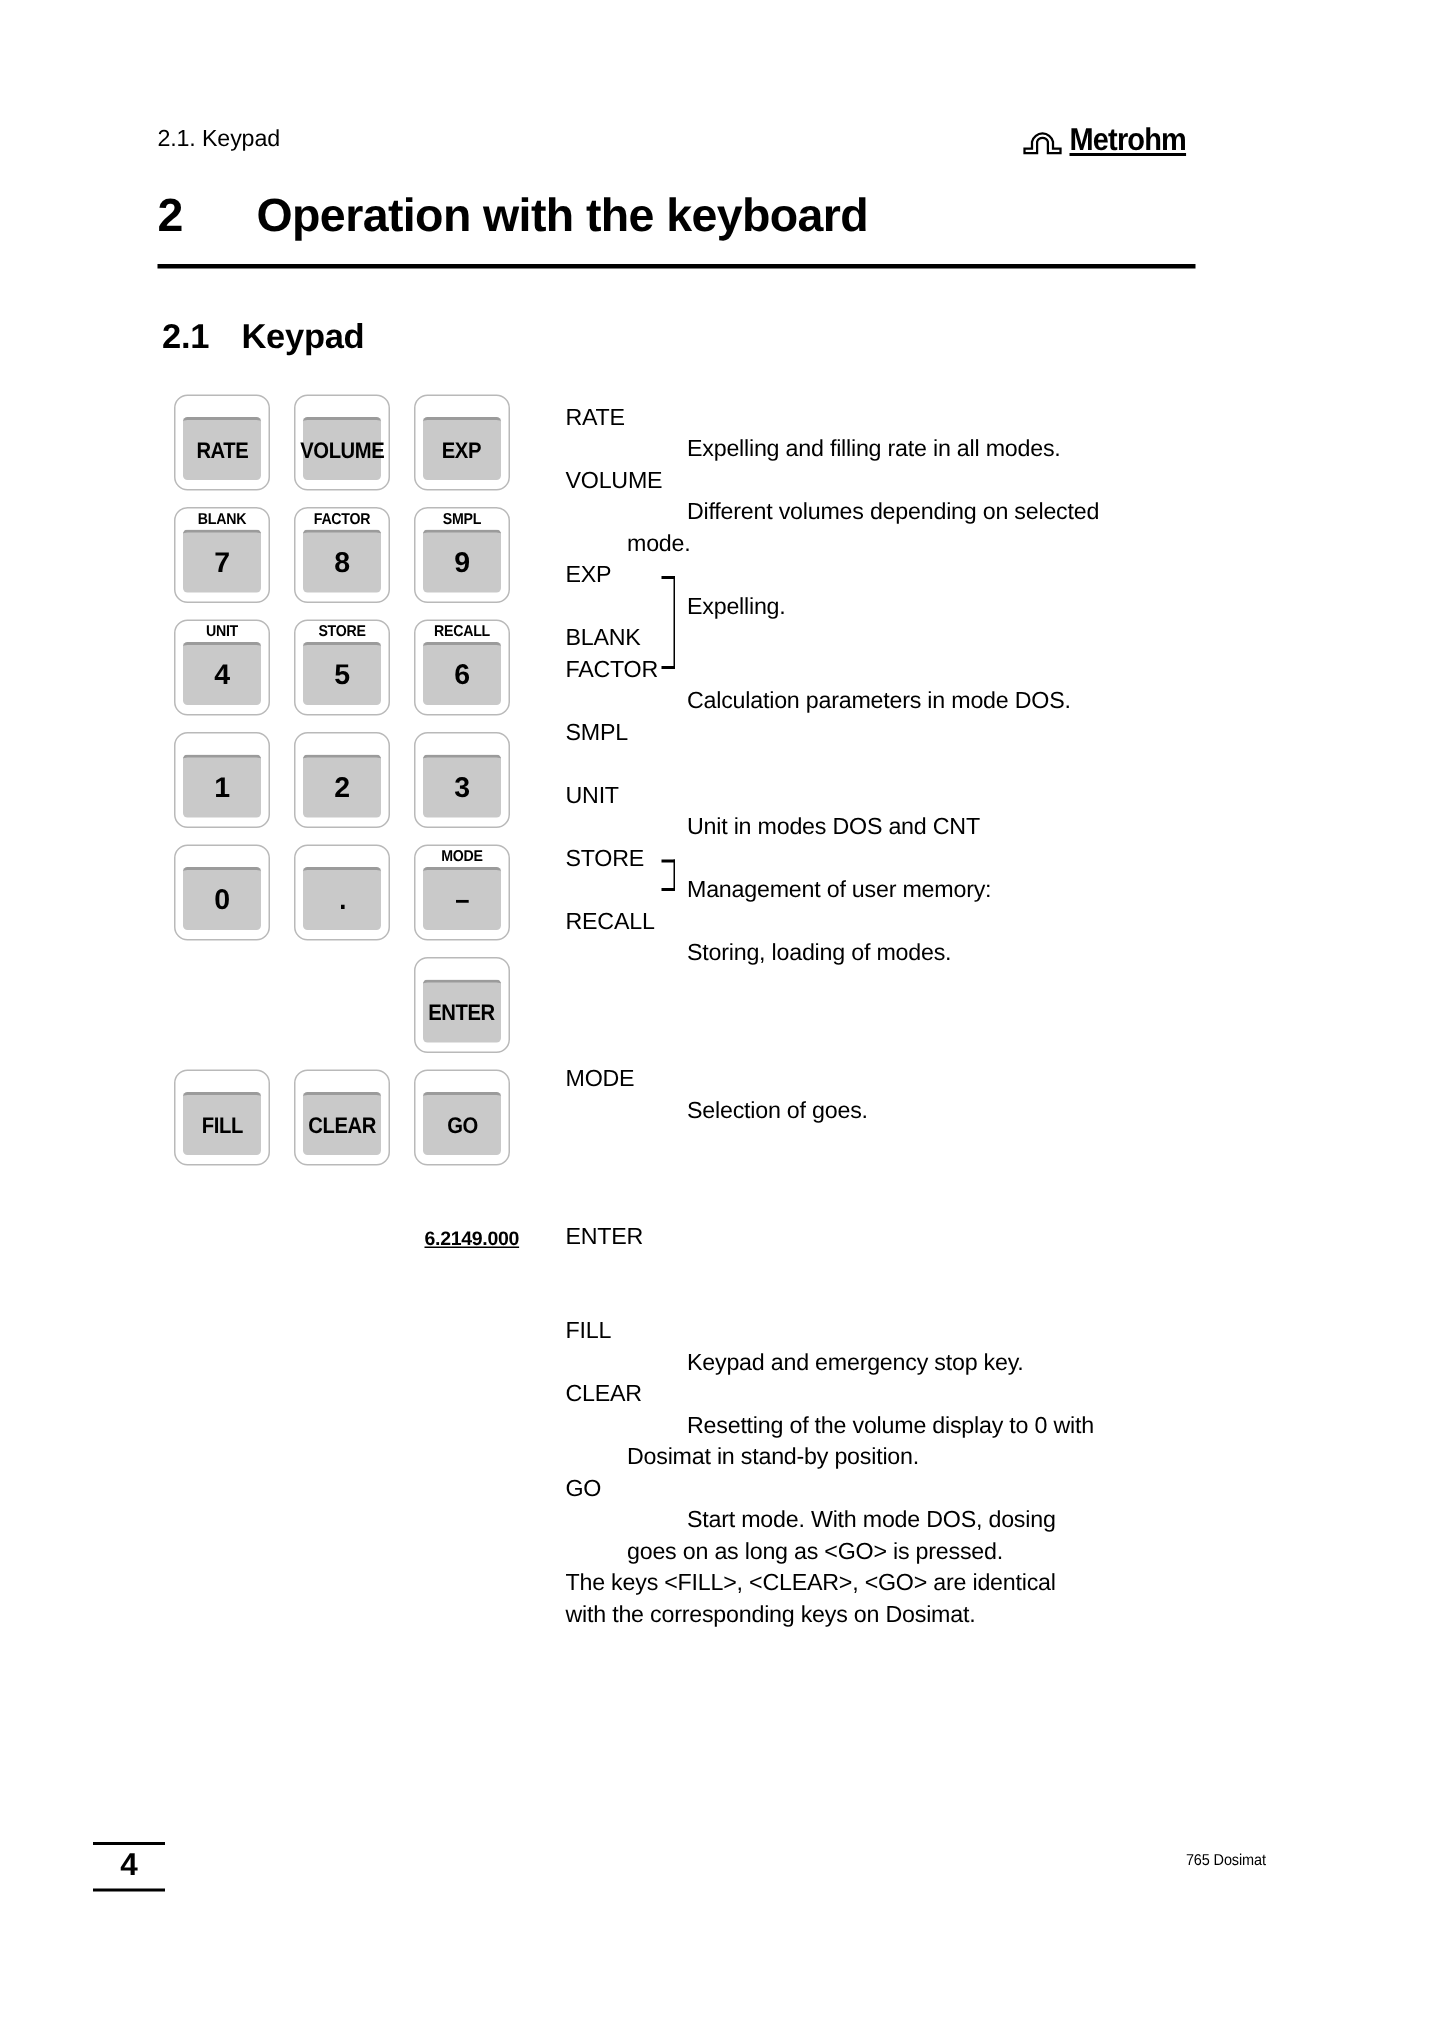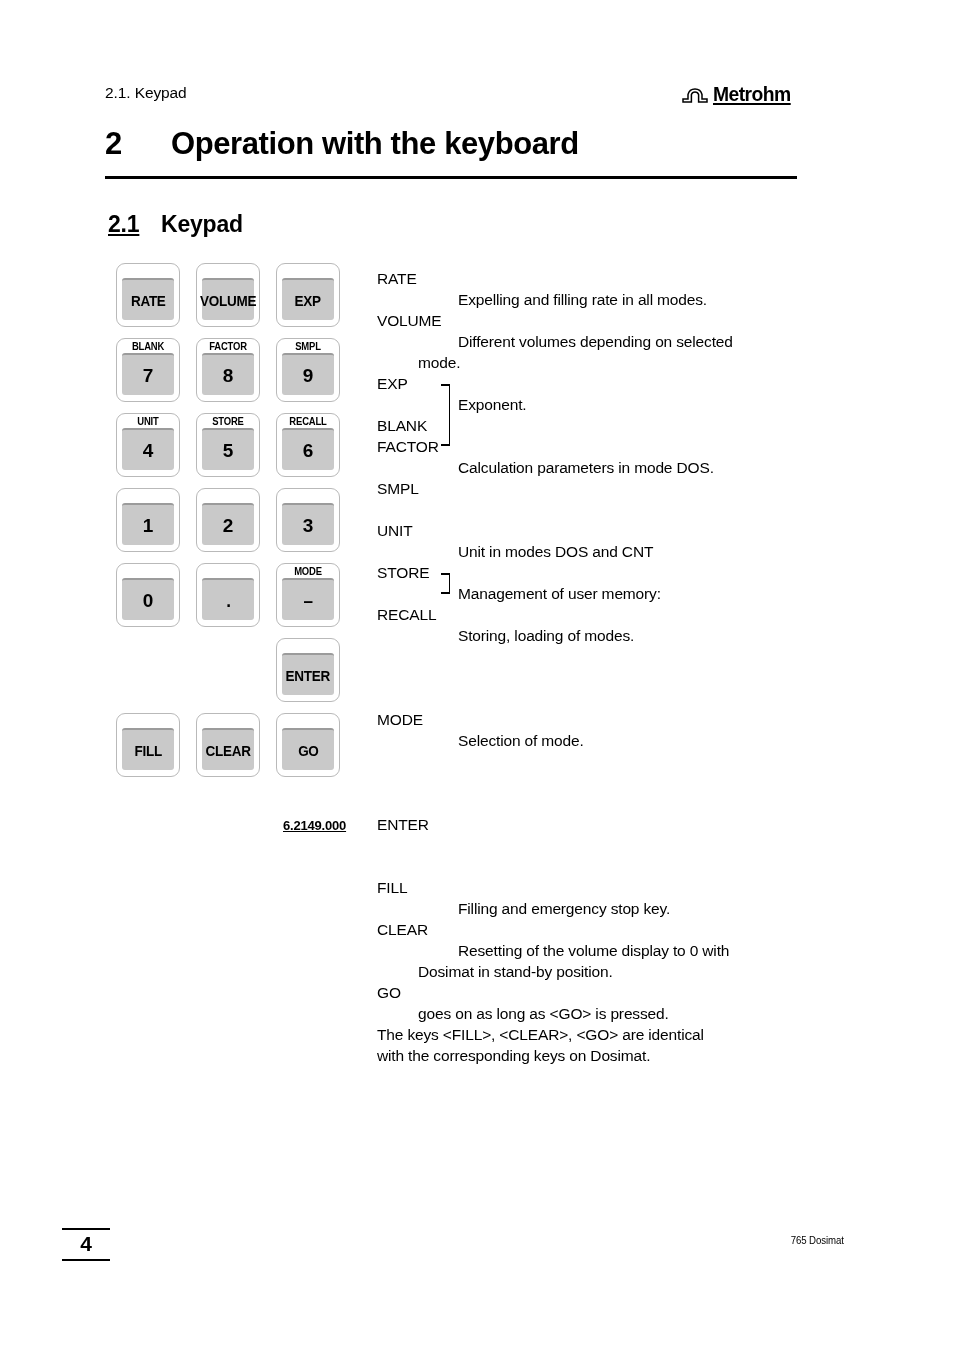--- a/index.html
+++ b/index.html
@@ -82,21 +82,21 @@
   #section-heading {
     position: absolute;
     left: 108px;
     top: 211px;
     font-size: 23px;
     font-weight: bold;
     letter-spacing: -0.2px;
     white-space: nowrap;
     display: flex;
   }
-  #section-number { width: 53px; text-decoration: underline; }
+  #section-number { width: 53px; }
 
   
   #keypad {
     position: absolute;
     left: 116px;
     top: 263px;
     width: 240px;
   }
   .key-row {
     display: flex;
@@ -445,21 +445,21 @@
     <span class="desc-key">VOLUME</span>
     <span class="desc-text">Different volumes depending on selected</span>
   </div>
   <div class="desc-cont">mode.</div>
 
   <div class="desc-group">
     <div class="brace" style="left:72px; top:11px; height:62px;"></div>
 
     <div class="desc-line">
       <span class="desc-key">EXP</span>
-      <span class="desc-text">Exponent.</span>
+      <span class="desc-text">Expelling.</span>
     </div>
 
     <div class="desc-line">
       <span class="desc-key">BLANK</span>
       <span class="desc-text"></span>
     </div>
 
     <div class="desc-line">
       <span class="desc-key">FACTOR</span>
       <span class="desc-text">Calculation parameters in mode DOS.</span>
@@ -491,47 +491,48 @@
       <span class="desc-text">Storing, loading of modes.</span>
     </div>
   </div>
 
   <div class="spacer-line"></div>
   <div class="spacer-line"></div>
   <div class="spacer-line"></div>
 
   <div class="desc-line">
     <span class="desc-key">MODE</span>
-    <span class="desc-text">Selection of mode.</span>
+    <span class="desc-text">Selection of goes.</span>
   </div>
 
   <div class="spacer-line"></div>
   <div class="spacer-line"></div>
   <div class="spacer-line"></div>
 
   <div class="desc-line">
     <span class="desc-key">ENTER</span>
   </div>
 
   <div class="spacer-line"></div>
   <div class="spacer-line"></div>
 
   <div class="desc-line">
     <span class="desc-key">FILL</span>
-    <span class="desc-text">Filling and emergency stop key.</span>
+    <span class="desc-text">Keypad and emergency stop key.</span>
   </div>
 
   <div class="desc-line">
     <span class="desc-key">CLEAR</span>
     <span class="desc-text">Resetting of the volume display to 0 with</span>
   </div>
   <div class="desc-cont">Dosimat in stand-by position.</div>
 
   <div class="desc-line">
     <span class="desc-key">GO</span>
+    <span class="desc-text">Start mode. With mode DOS, dosing</span>
   </div>
   <div class="desc-cont">goes on as long as &lt;GO&gt; is pressed.</div>
 
   <div>The keys &lt;FILL&gt;, &lt;CLEAR&gt;, &lt;GO&gt; are identical</div>
   <div>with the corresponding keys on Dosimat.</div>
 </div>
 
 <div id="footer-page">4</div>
 <div id="footer-doc">765 Dosimat</div>
 

